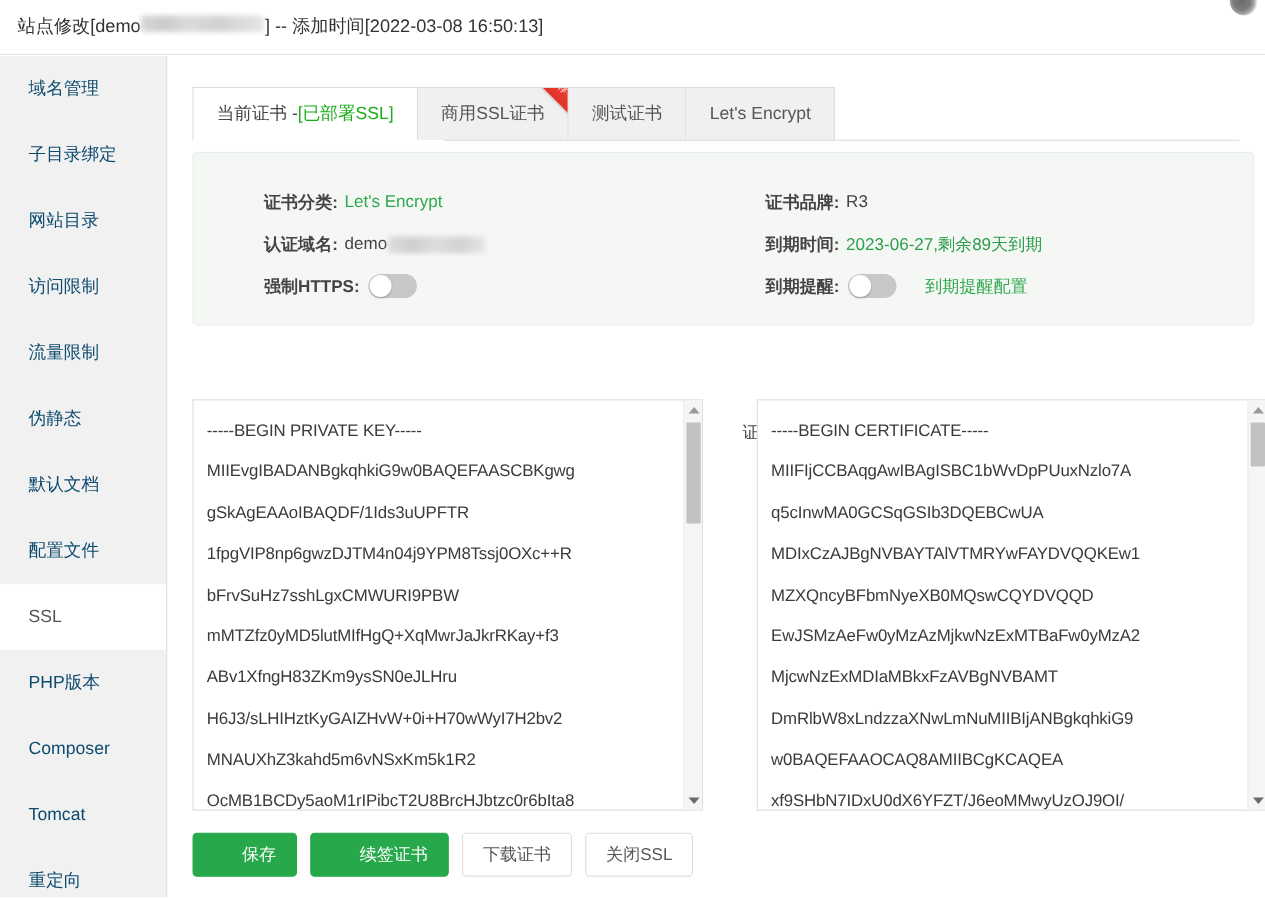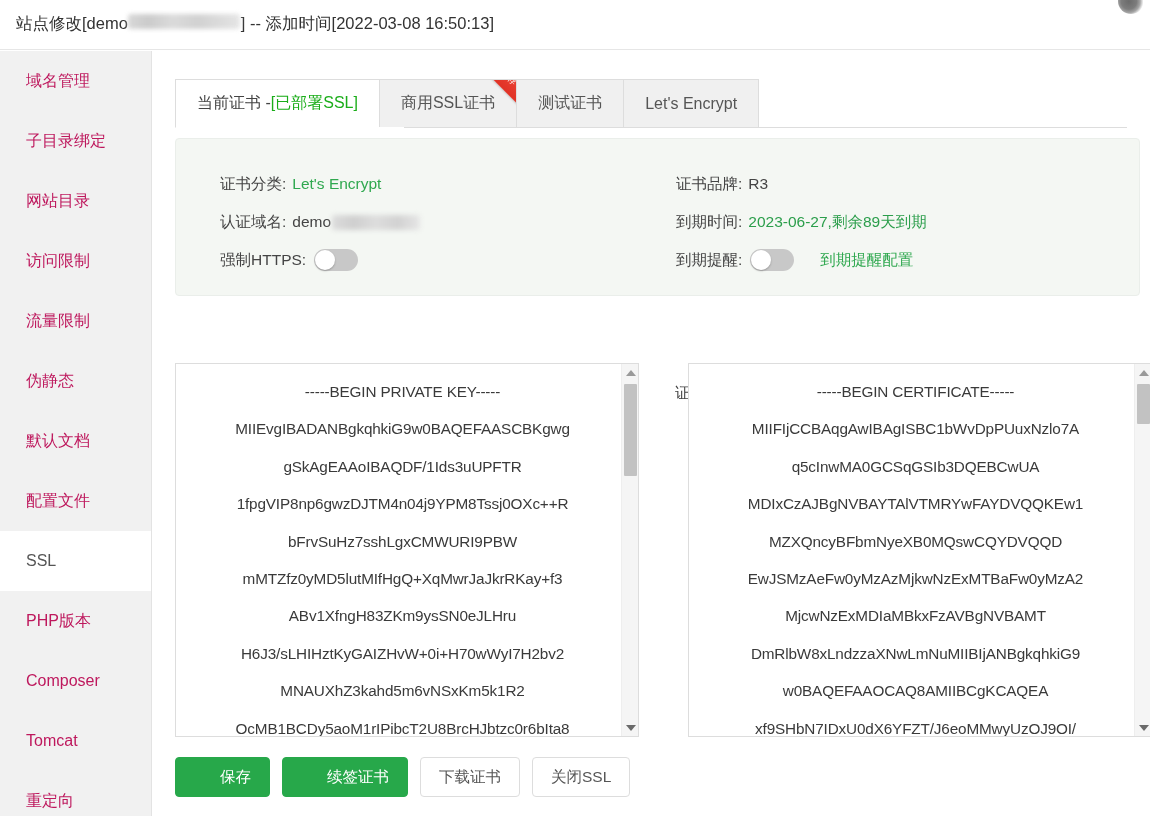--- a/index.html
+++ b/index.html
@@ -44,21 +44,21 @@
   
   .sidebar {
     position: absolute; left: 0; top: 51px; width: 152px; height: 765px;
     background: #f1f1f1;
     border-right: 1px solid #e3e3e3;
     overflow: hidden;
   }
   .side-item {
     height: 60px; line-height: 60px;
     padding-left: 26px;
-    font-size: 16px; color: #be185d;
+    font-size: 16px; color: #0c4a6e;
     white-space: nowrap; cursor: pointer;
   }
   .side-item.active { background: #ffffff; color: #555; }
 
   
   .content { position: absolute; left: 153px; top: 51px; width: 997px; height: 765px; background:#fff; }
 
   
   .tabs {
     position: absolute; left: 22px; top: 28px;
@@ -111,21 +111,21 @@
     border-radius: 4px;
   }
   .info-col { position: absolute; top: 26px; }
   .info-col.left  { left: 44px; }
   .info-col.right { left: 500px; }
   .info-row {
     display: flex; align-items: center;
     height: 38px;
     font-size: 15.5px;
   }
-  .info-lab { color: #444; font-weight: normal; white-space: nowrap; }
+  .info-lab { color: #444; font-weight: bold; white-space: nowrap; margin-left: 20px; }
   .info-val { color: #444; margin-left: 6px; white-space: nowrap; }
   .info-val.green { color: #2fa84f; }
   .info-val.green2 { color: #2b9e4b; }
   .redact-sm {
     display: inline-block; height: 15px; width: 88px; margin-left: 1px;
     border-radius: 3px;
     background: linear-gradient(92deg,#dcdcdc 0%, #cfcfcf 25%, #dddddd 50%, #d2d2d2 75%, #e6e6e6 100%);
     filter: blur(2.4px);
   }
   .switch {
@@ -154,21 +154,20 @@
     border: 1px solid #ddd;
     background: #fff;
     overflow: hidden;
   }
   .ta-box.key { left: 22px; }
   .ta-box.pem { left: 522px; margin-left: 13px; }
   .ta-inner {
     position: absolute; left: 0; top: 0; right: 17px; bottom: 0;
     padding: 9px 4px 0 12px;
     overflow: hidden;
-    text-align: center;
   }
   .ta-line {
     font-size: 15.3px; color: #3a3a3a;
     line-height: 37.4px;
     white-space: nowrap;
     letter-spacing: -0.15px;
   }
   
   .sbar {
     position: absolute; right: 0; top: 0; width: 17px; bottom: 0;

